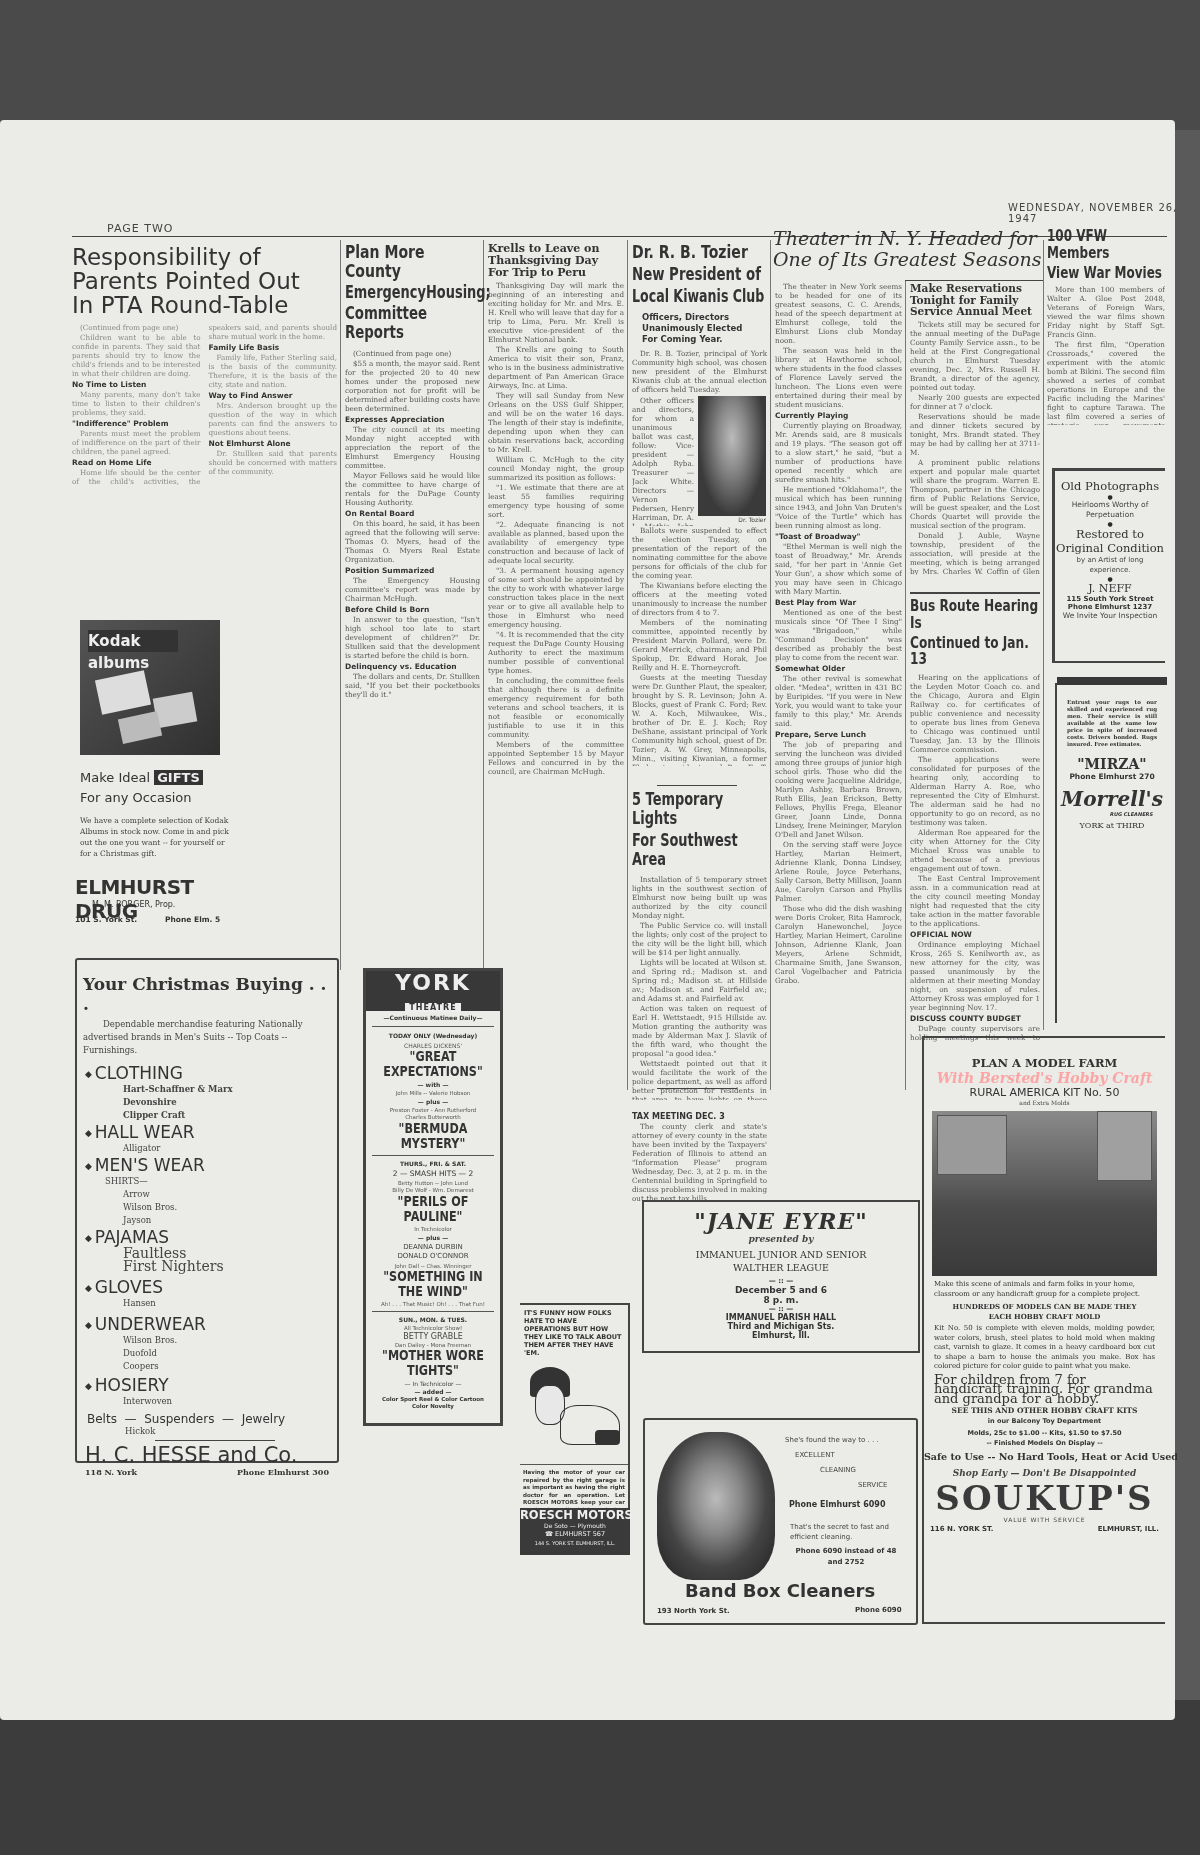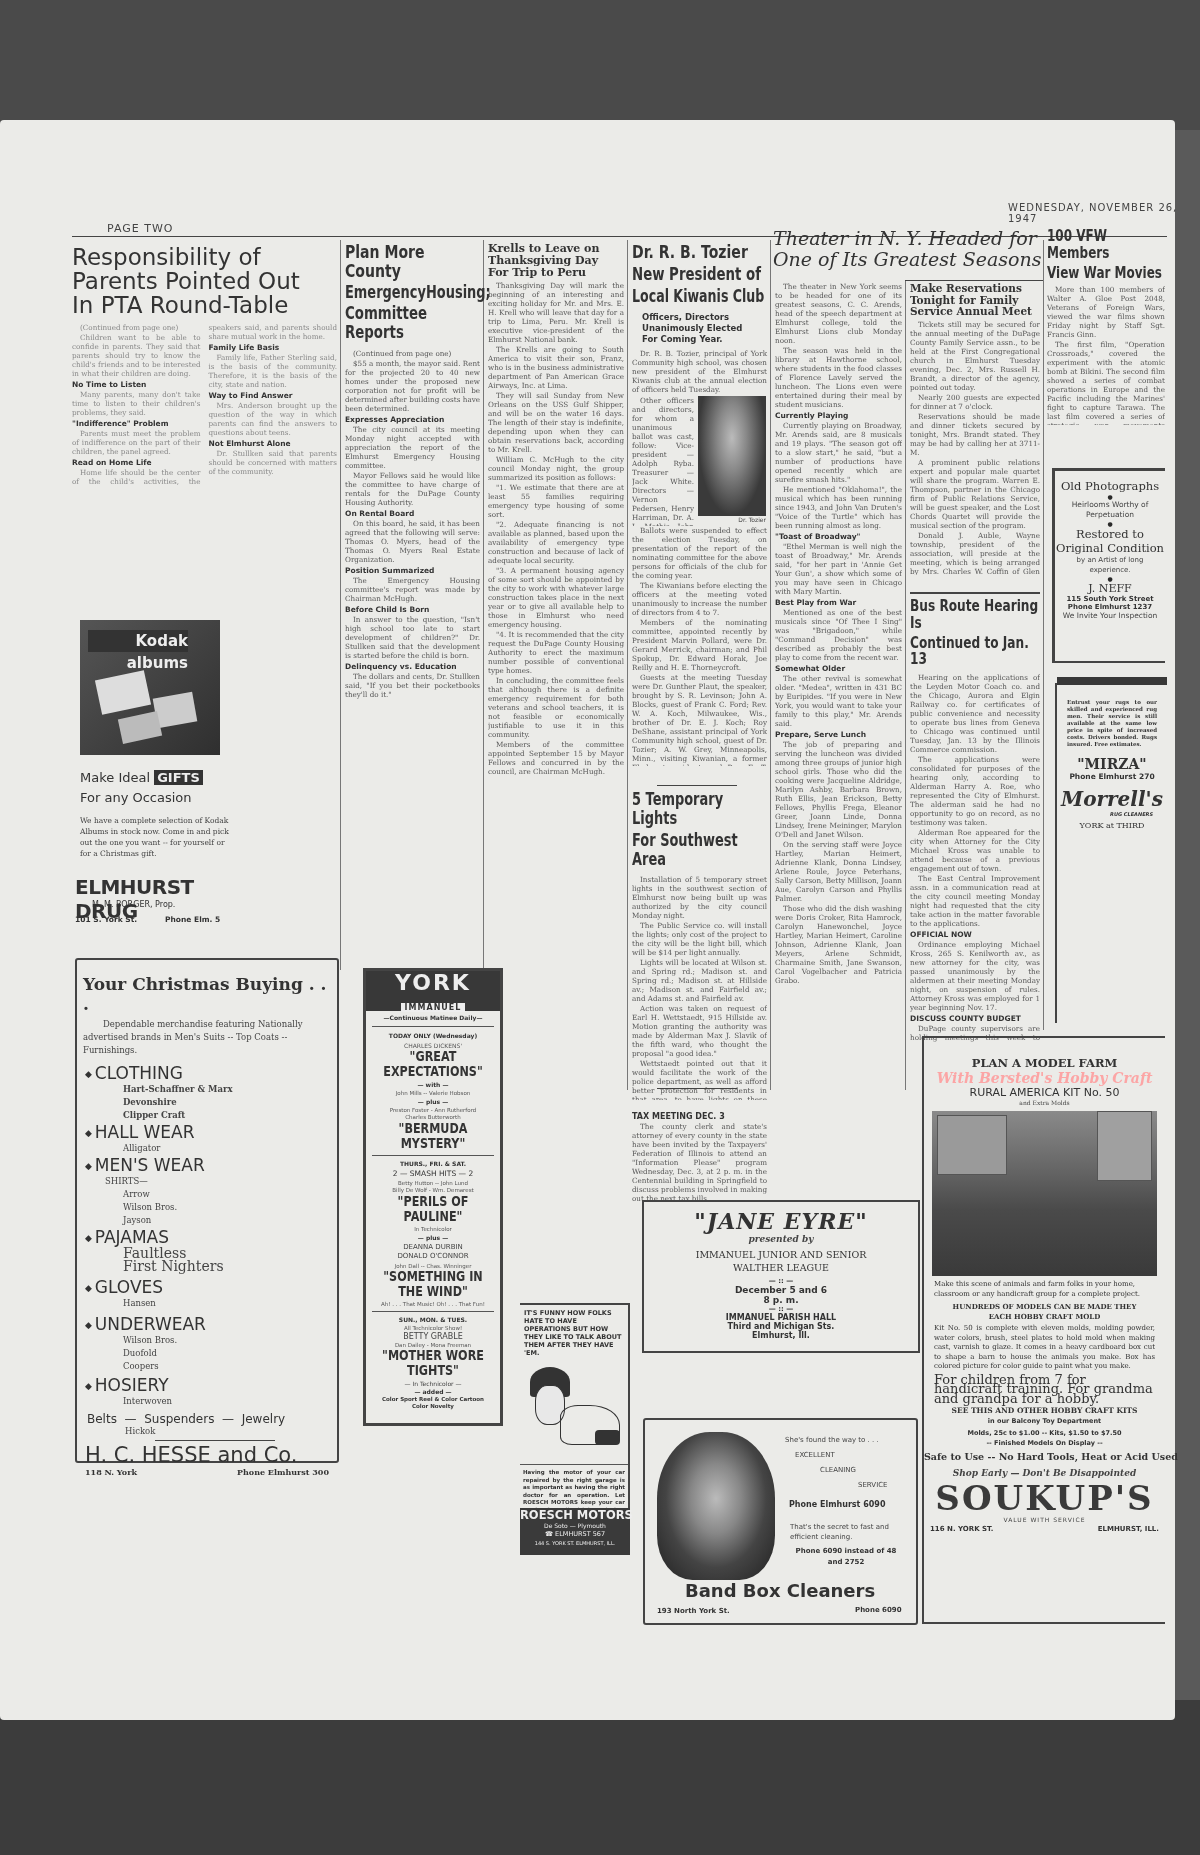--- a/index.html
+++ b/index.html
@@ -79,21 +79,21 @@
     <p>Dr. Stullken said that parents should be concerned with matters of the community.</p>
   </div>
 </div>
 
 <div class="abs" style="left:70px;top:620px;width:160px;height:315px;">
   <div class="abs photo" style="left:10px;top:0;width:140px;height:135px;background:linear-gradient(135deg,#555,#2f2f2f);">
     <div class="abs" style="left:18px;top:55px;width:50px;height:35px;background:#ddd;transform:rotate(-12deg);"></div>
     <div class="abs" style="left:75px;top:75px;width:40px;height:30px;background:#ccc;transform:rotate(-10deg);"></div>
     <div class="abs" style="left:40px;top:95px;width:40px;height:25px;background:#bbb;transform:rotate(-12deg);"></div>
   </div>
-  <div class="abs sans" style="left:18px;top:10px;width:100px;height:22px;background:#333;color:#eee;font-size:15px;font-weight:bold;text-align:right;line-height:22px;">Kodak albums</div>
+  <div class="abs sans" style="left:18px;top:10px;width:90px;height:22px;background:#333;color:#eee;font-size:15px;font-weight:bold;text-align:left;line-height:22px;">Kodak albums</div>
   <div class="abs sans" style="left:10px;top:150px;font-size:13px;color:#333;">
     <span>Make Ideal</span>
     <span style="background:#333;color:#eee;padding:0 3px;font-weight:bold;">GIFTS</span>
   </div>
   <div class="abs sans" style="left:10px;top:170px;font-size:13px;color:#333;">For any Occasion</div>
   <div class="abs" style="left:10px;top:195px;width:150px;font-size:7.5px;line-height:11px;color:#444;">We have a complete selection of Kodak Albums in stock now. Come in and pick out the one you want -- for yourself or for a Christmas gift.</div>
   <div class="abs sans" style="left:5px;top:255px;font-size:20px;font-weight:bold;color:#333;letter-spacing:-0.5px;">ELMHURST DRUG</div>
   <div class="abs sans" style="left:22px;top:280px;font-size:8px;color:#333;">M. M. BORGER, Prop.</div>
   <div class="abs sans" style="left:5px;top:295px;font-size:7.5px;font-weight:bold;color:#333;">101 S. York St.</div>
   <div class="abs sans" style="left:95px;top:295px;font-size:7.5px;font-weight:bold;color:#333;">Phone Elm. 5</div>
@@ -334,21 +334,21 @@
   <div class="sans" style="font-size:21px;color:#333;padding:2px 0 0 8px;white-space:nowrap;">H. C. HESSE and Co.</div>
   <div style="display:flex;justify-content:space-between;padding:0 8px;font-size:8px;font-weight:bold;color:#333;">
     <span>118 N. York</span>
     <span>Phone Elmhurst 300</span>
   </div>
 </div>
 
 <div class="box ctr" style="left:363px;top:968px;width:140px;height:458px;border-width:3px;">
   <div style="background:#383838;color:#eee;height:40px;margin:0;">
     <div class="sans" style="font-size:22px;font-weight:bold;line-height:24px;letter-spacing:2px;">YORK</div>
-    <div class="sans" style="display:inline-block;background:#eee;color:#333;font-size:8px;font-weight:bold;padding:0 4px;letter-spacing:1px;">IMMANUEL</div>
+    <div class="sans" style="display:inline-block;background:#eee;color:#333;font-size:8px;font-weight:bold;padding:0 4px;letter-spacing:1px;">THEATRE</div>
   </div>
   <div class="sans" style="font-size:6px;font-weight:bold;color:#333;margin-top:3px;">—Continuous Matinee Daily—</div>
   <div style="height:1px;background:#555;margin:5px 6px;"></div>
   <div class="sans" style="font-size:6px;font-weight:bold;color:#333;">TODAY ONLY  (Wednesday)</div>
   <div class="sans" style="font-size:6px;color:#555;margin-top:3px;">CHARLES DICKENS'</div>
   <div class="sans" style="font-size:14px;font-weight:bold;color:#333;line-height:15px;transform:scaleX(0.8);padding:0 0;">"GREAT EXPECTATIONS"</div>
   <div class="sans" style="font-size:6px;font-weight:bold;color:#333;margin-top:2px;">— with —</div>
   <div class="sans" style="font-size:5.5px;color:#555;margin-top:2px;">John Mills -- Valerie Hobson</div>
   <div class="sans" style="font-size:6px;font-weight:bold;color:#333;margin-top:2px;">— plus —</div>
   <div class="sans" style="font-size:5.5px;color:#555;margin-top:2px;white-space:pre-line;line-height:7px;">Preston Foster - Ann Rutherford

